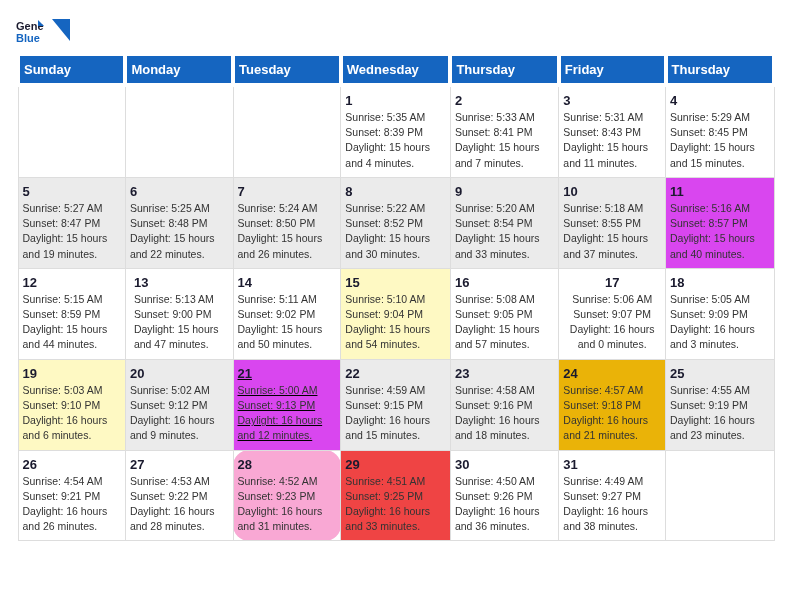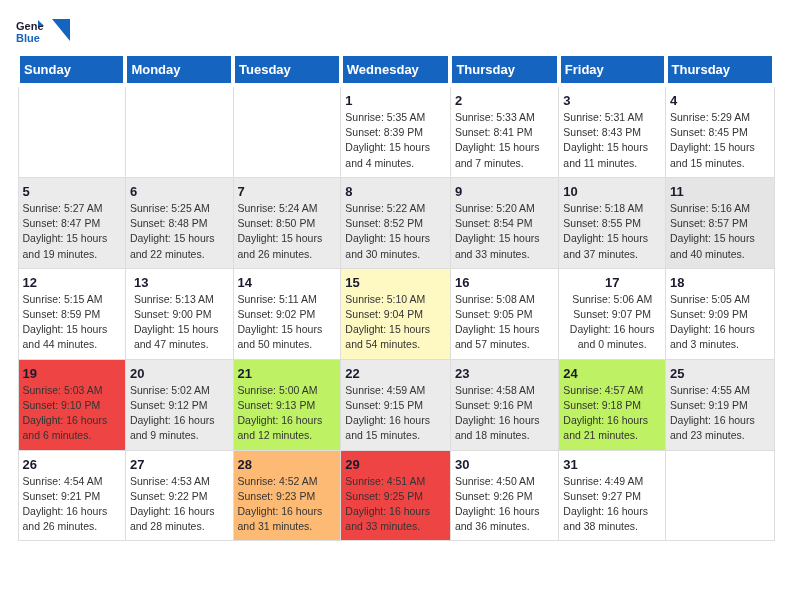--- a/index.html
+++ b/index.html
@@ -158,21 +158,21 @@
           <div class="day-info">Sunrise: 5:22 AM<br>Sunset: 8:52 PM<br>Daylight: 15 hours<br>and 30 minutes.</div>
         </td>
         <td style="background: rgb(235, 235, 235);">
           <span class="day-num">9</span>
           <div class="day-info">Sunrise: 5:20 AM<br>Sunset: 8:54 PM<br>Daylight: 15 hours<br>and 33 minutes.</div>
         </td>
         <td style="background: rgb(235, 235, 235);">
           <span class="day-num">10</span>
           <div class="day-info">Sunrise: 5:18 AM<br>Sunset: 8:55 PM<br>Daylight: 15 hours<br>and 37 minutes.</div>
         </td>
-        <td style="background: #e5e5e5;">
+        <td style="background: #d946ef;">
           <span class="day-num">11</span>
           <div class="day-info">Sunrise: 5:16 AM<br>Sunset: 8:57 PM<br>Daylight: 15 hours<br>and 40 minutes.</div>
         </td>
       </tr>
       <tr>
         <td style="background: rgb(255, 255, 255);">
           <span class="day-num">12</span>
           <div class="day-info">Sunrise: 5:15 AM<br>Sunset: 8:59 PM<br>Daylight: 15 hours<br>and 44 minutes.</div>
         </td>
         <td style="background: rgb(255, 255, 255); padding-left: 8px;">
@@ -194,59 +194,59 @@
         <td style="background: rgb(255, 255, 255); text-align: center;">
           <span class="day-num">17</span>
           <div class="day-info">Sunrise: 5:06 AM<br>Sunset: 9:07 PM<br>Daylight: 16 hours<br>and 0 minutes.</div>
         </td>
         <td style="background: rgb(255, 255, 255);">
           <span class="day-num">18</span>
           <div class="day-info">Sunrise: 5:05 AM<br>Sunset: 9:09 PM<br>Daylight: 16 hours<br>and 3 minutes.</div>
         </td>
       </tr>
       <tr>
-        <td style="background: #ef4444;">
+        <td style="background: #fef9c3;">
           <span class="day-num">19</span>
           <div class="day-info">Sunrise: 5:03 AM<br>Sunset: 9:10 PM<br>Daylight: 16 hours<br>and 6 minutes.</div>
         </td>
         <td style="background: rgb(235, 235, 235);">
           <span class="day-num">20</span>
           <div class="day-info">Sunrise: 5:02 AM<br>Sunset: 9:12 PM<br>Daylight: 16 hours<br>and 9 minutes.</div>
         </td>
-        <td style="background: #bef264;">
+        <td style="background: #d946ef; text-decoration: underline;">
           <span class="day-num">21</span>
           <div class="day-info">Sunrise: 5:00 AM<br>Sunset: 9:13 PM<br>Daylight: 16 hours<br>and 12 minutes.</div>
         </td>
         <td style="background: rgb(235, 235, 235);">
           <span class="day-num">22</span>
           <div class="day-info">Sunrise: 4:59 AM<br>Sunset: 9:15 PM<br>Daylight: 16 hours<br>and 15 minutes.</div>
         </td>
         <td style="background: rgb(235, 235, 235);">
           <span class="day-num">23</span>
           <div class="day-info">Sunrise: 4:58 AM<br>Sunset: 9:16 PM<br>Daylight: 16 hours<br>and 18 minutes.</div>
         </td>
-        <td style="background: #bef264;">
+        <td style="background: #eab308;">
           <span class="day-num">24</span>
           <div class="day-info">Sunrise: 4:57 AM<br>Sunset: 9:18 PM<br>Daylight: 16 hours<br>and 21 minutes.</div>
         </td>
         <td style="background: rgb(235, 235, 235);">
           <span class="day-num">25</span>
           <div class="day-info">Sunrise: 4:55 AM<br>Sunset: 9:19 PM<br>Daylight: 16 hours<br>and 23 minutes.</div>
         </td>
       </tr>
       <tr>
         <td style="background: rgb(255, 255, 255);">
           <span class="day-num">26</span>
           <div class="day-info">Sunrise: 4:54 AM<br>Sunset: 9:21 PM<br>Daylight: 16 hours<br>and 26 minutes.</div>
         </td>
         <td style="background: rgb(255, 255, 255);">
           <span class="day-num">27</span>
           <div class="day-info">Sunrise: 4:53 AM<br>Sunset: 9:22 PM<br>Daylight: 16 hours<br>and 28 minutes.</div>
         </td>
-        <td style="background: #fdba74;">
+        <td style="background: #f9a8d4; border-radius: 16px;">
           <span class="day-num">28</span>
           <div class="day-info">Sunrise: 4:52 AM<br>Sunset: 9:23 PM<br>Daylight: 16 hours<br>and 31 minutes.</div>
         </td>
         <td style="background: #ef4444;">
           <span class="day-num">29</span>
           <div class="day-info">Sunrise: 4:51 AM<br>Sunset: 9:25 PM<br>Daylight: 16 hours<br>and 33 minutes.</div>
         </td>
         <td style="background: rgb(255, 255, 255);">
           <span class="day-num">30</span>
           <div class="day-info">Sunrise: 4:50 AM<br>Sunset: 9:26 PM<br>Daylight: 16 hours<br>and 36 minutes.</div>

